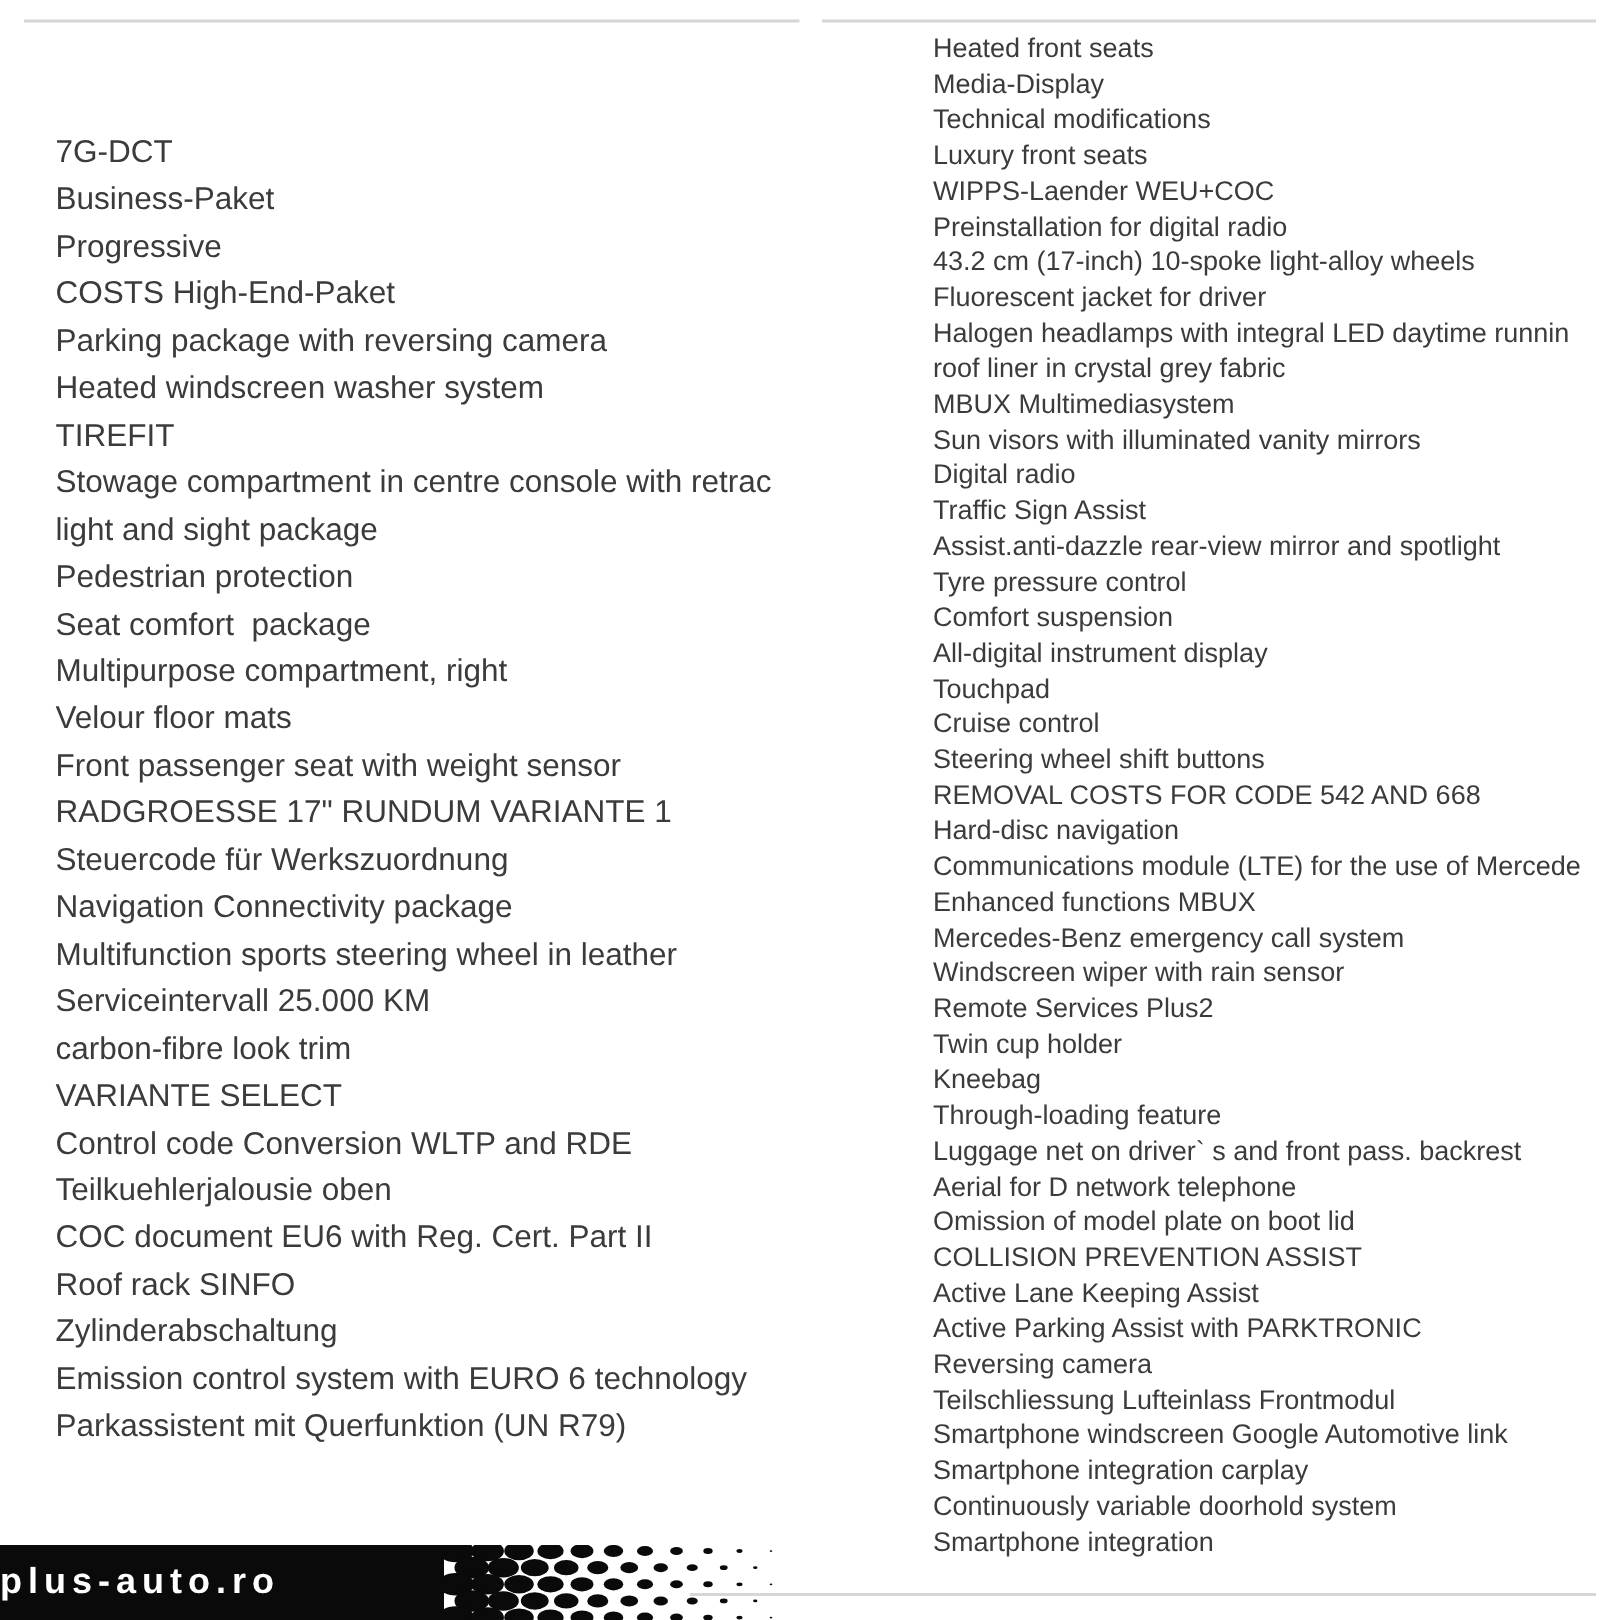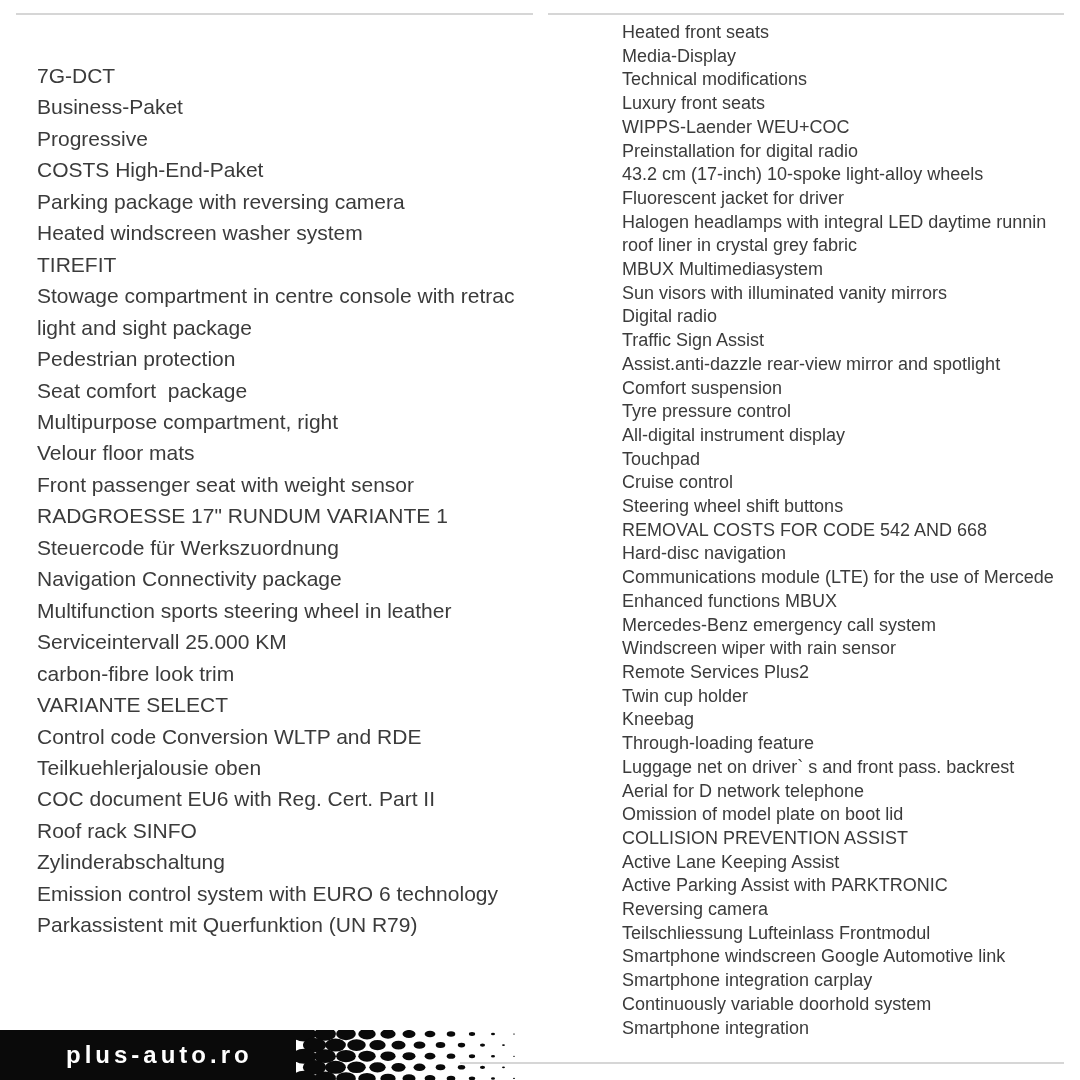--- a/index.html
+++ b/index.html
@@ -26,21 +26,21 @@
   .col {
     position: absolute;
     overflow: hidden;
     color: #3b3b3b;
   }
   .col .line {
     white-space: pre;
   }
   .col-left {
     left: 37px;
-    top: 60px;
+    top: 86px;
     width: 497px;
     height: 890px;
     font-size: 21px;
     line-height: 31.45px;
   }
   .col-right {
     left: 622px;
     top: 21px;
     width: 458px;
     height: 1048px;
@@ -58,21 +58,20 @@
     position: absolute;
     left: 0;
     top: 0;
     width: 295px;
     height: 50px;
     background: #0a0a0a;
     display: flex;
     align-items: center;
   }
   .wm-label {
-    margin-left: 66px;
     color: #ffffff;
     font-size: 24px;
     font-weight: bold;
     letter-spacing: 4px;
     white-space: nowrap;
   }
   .halftone {
     position: absolute;
     left: 250px;
     top: 0;
@@ -129,22 +128,22 @@
       <div class="line">Preinstallation for digital radio</div>
       <div class="line">43.2 cm (17-inch) 10-spoke light-alloy wheels</div>
       <div class="line">Fluorescent jacket for driver</div>
       <div class="line">Halogen headlamps with integral LED daytime runnin</div>
       <div class="line">roof liner in crystal grey fabric</div>
       <div class="line">MBUX Multimediasystem</div>
       <div class="line">Sun visors with illuminated vanity mirrors</div>
       <div class="line">Digital radio</div>
       <div class="line">Traffic Sign Assist</div>
       <div class="line">Assist.anti-dazzle rear-view mirror and spotlight</div>
+      <div class="line">Tyre pressure control</div>
       <div class="line">Comfort suspension</div>
-      <div class="line">Tyre pressure control</div>
       <div class="line">All-digital instrument display</div>
       <div class="line">Touchpad</div>
       <div class="line">Cruise control</div>
       <div class="line">Steering wheel shift buttons</div>
       <div class="line">REMOVAL COSTS FOR CODE 542 AND 668</div>
       <div class="line">Hard-disc navigation</div>
       <div class="line">Communications module (LTE) for the use of Mercede</div>
       <div class="line">Enhanced functions MBUX</div>
       <div class="line">Mercedes-Benz emergency call system</div>
       <div class="line">Windscreen wiper with rain sensor</div>

